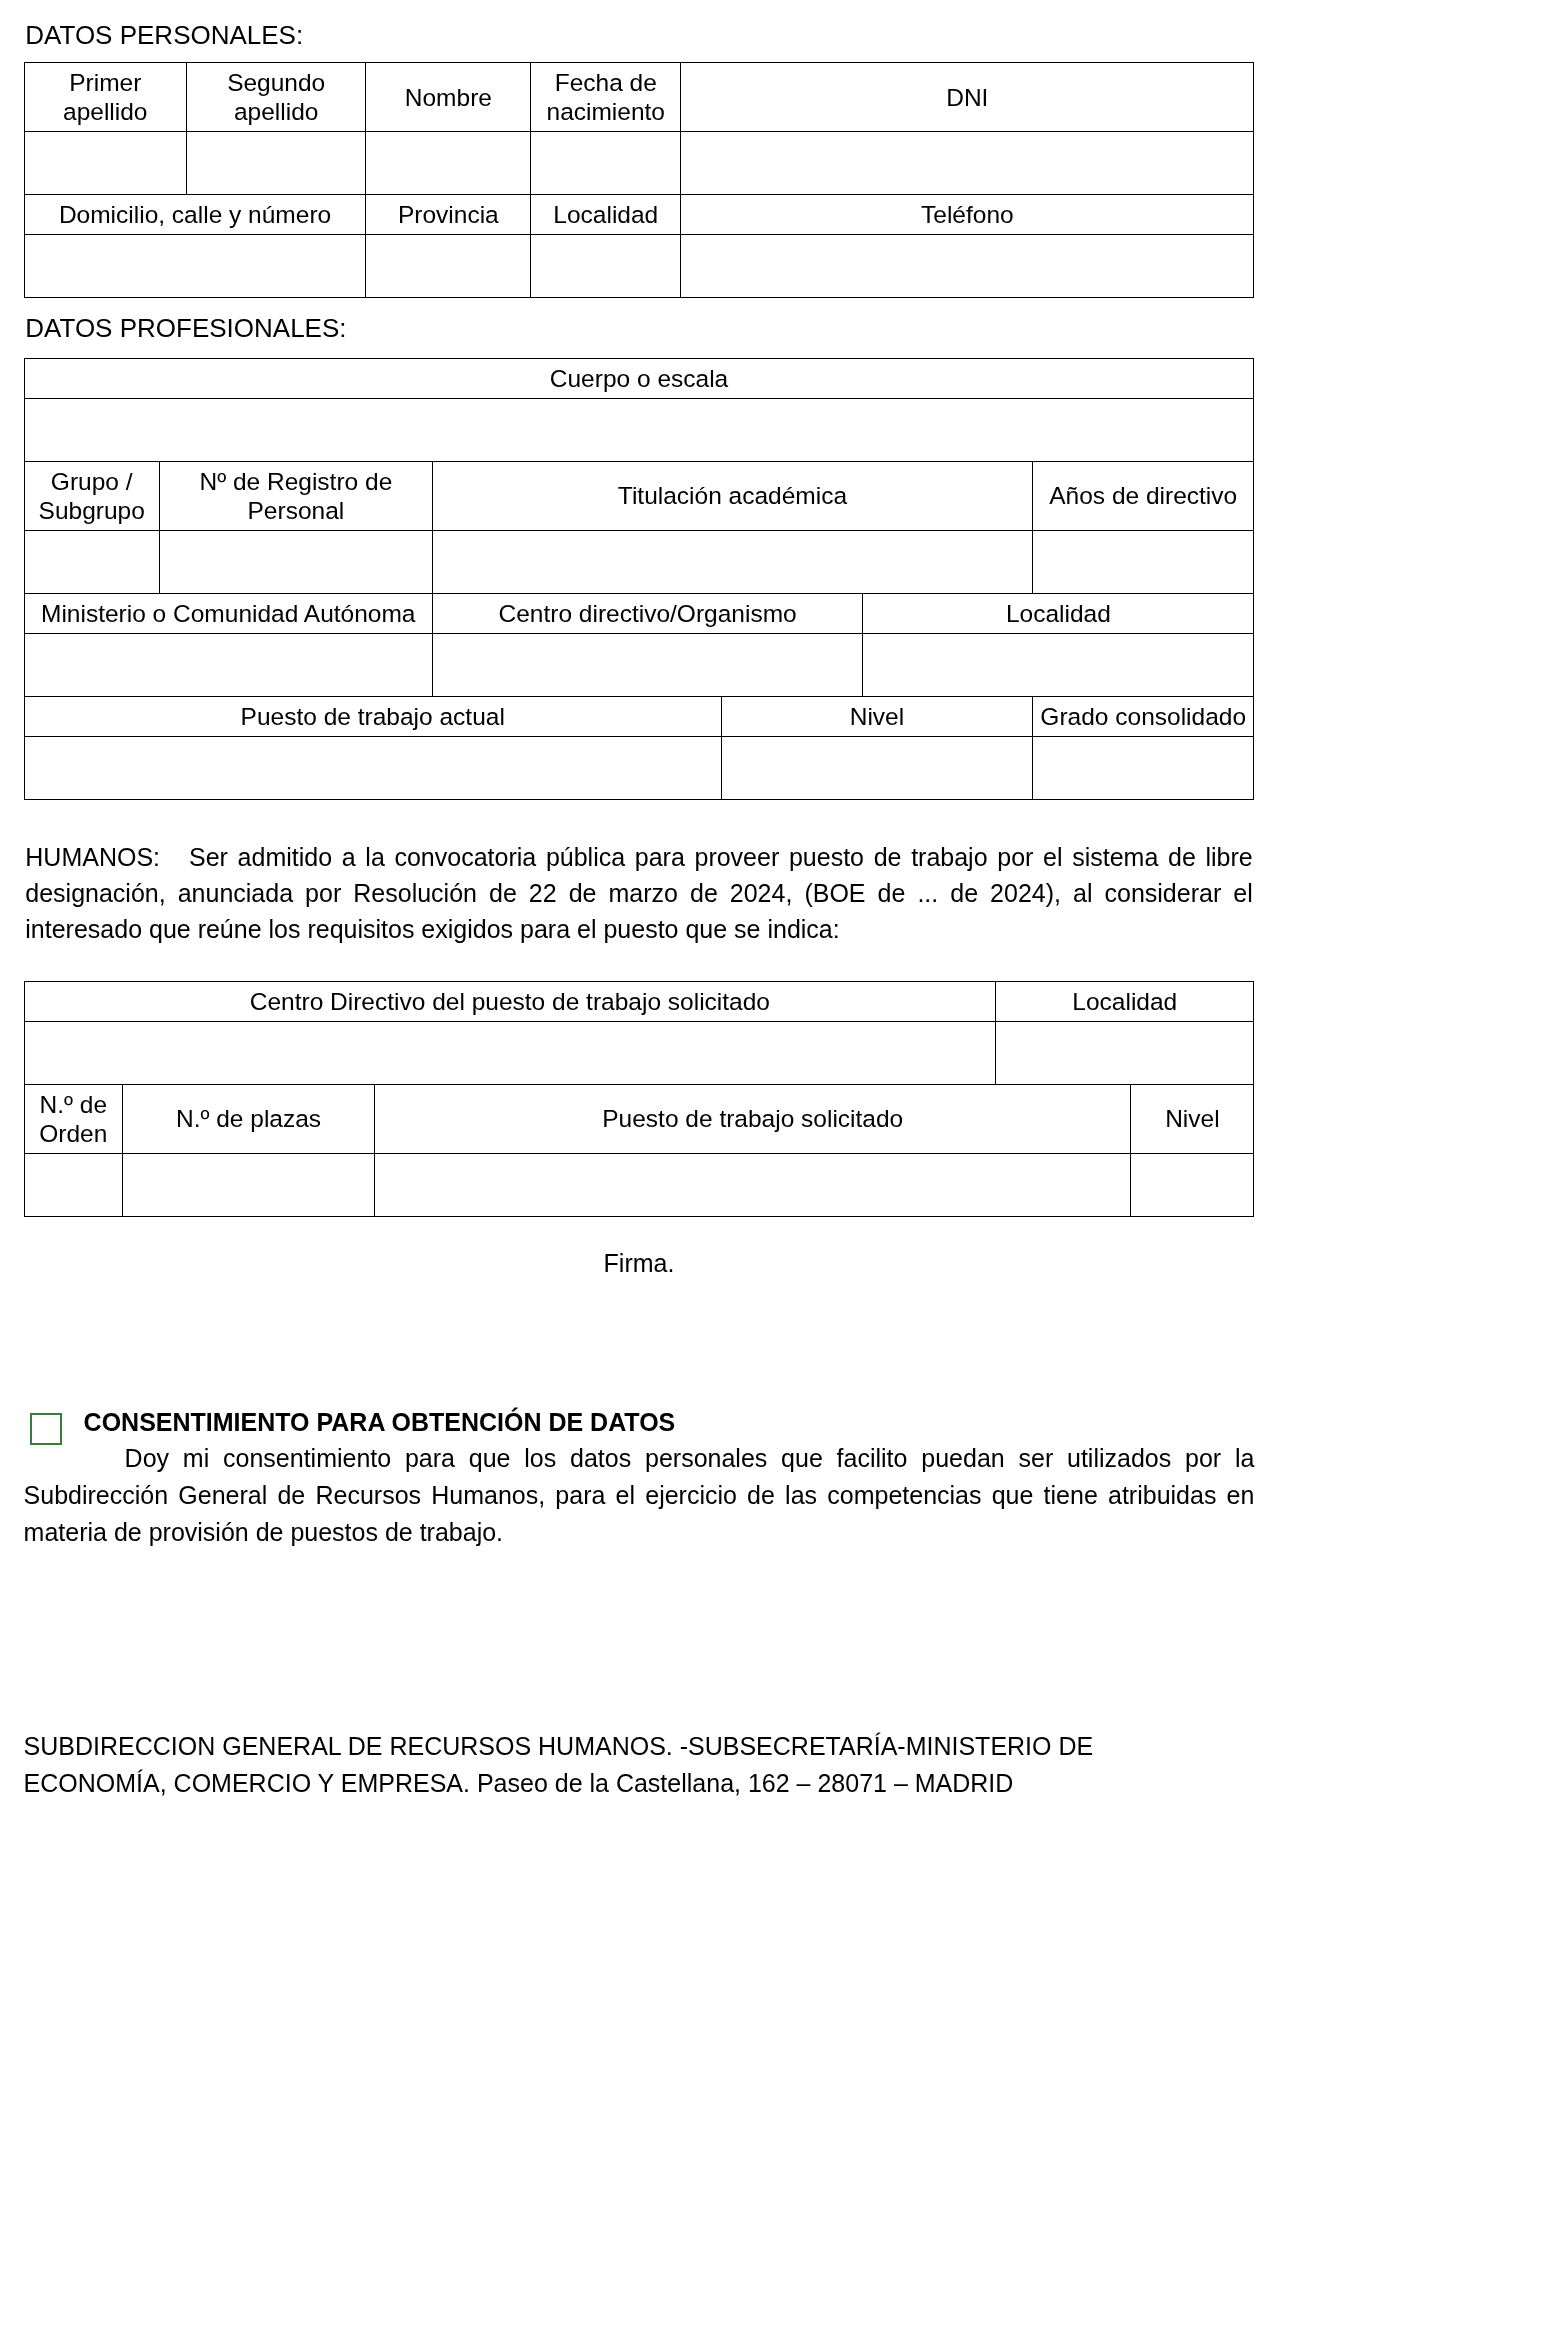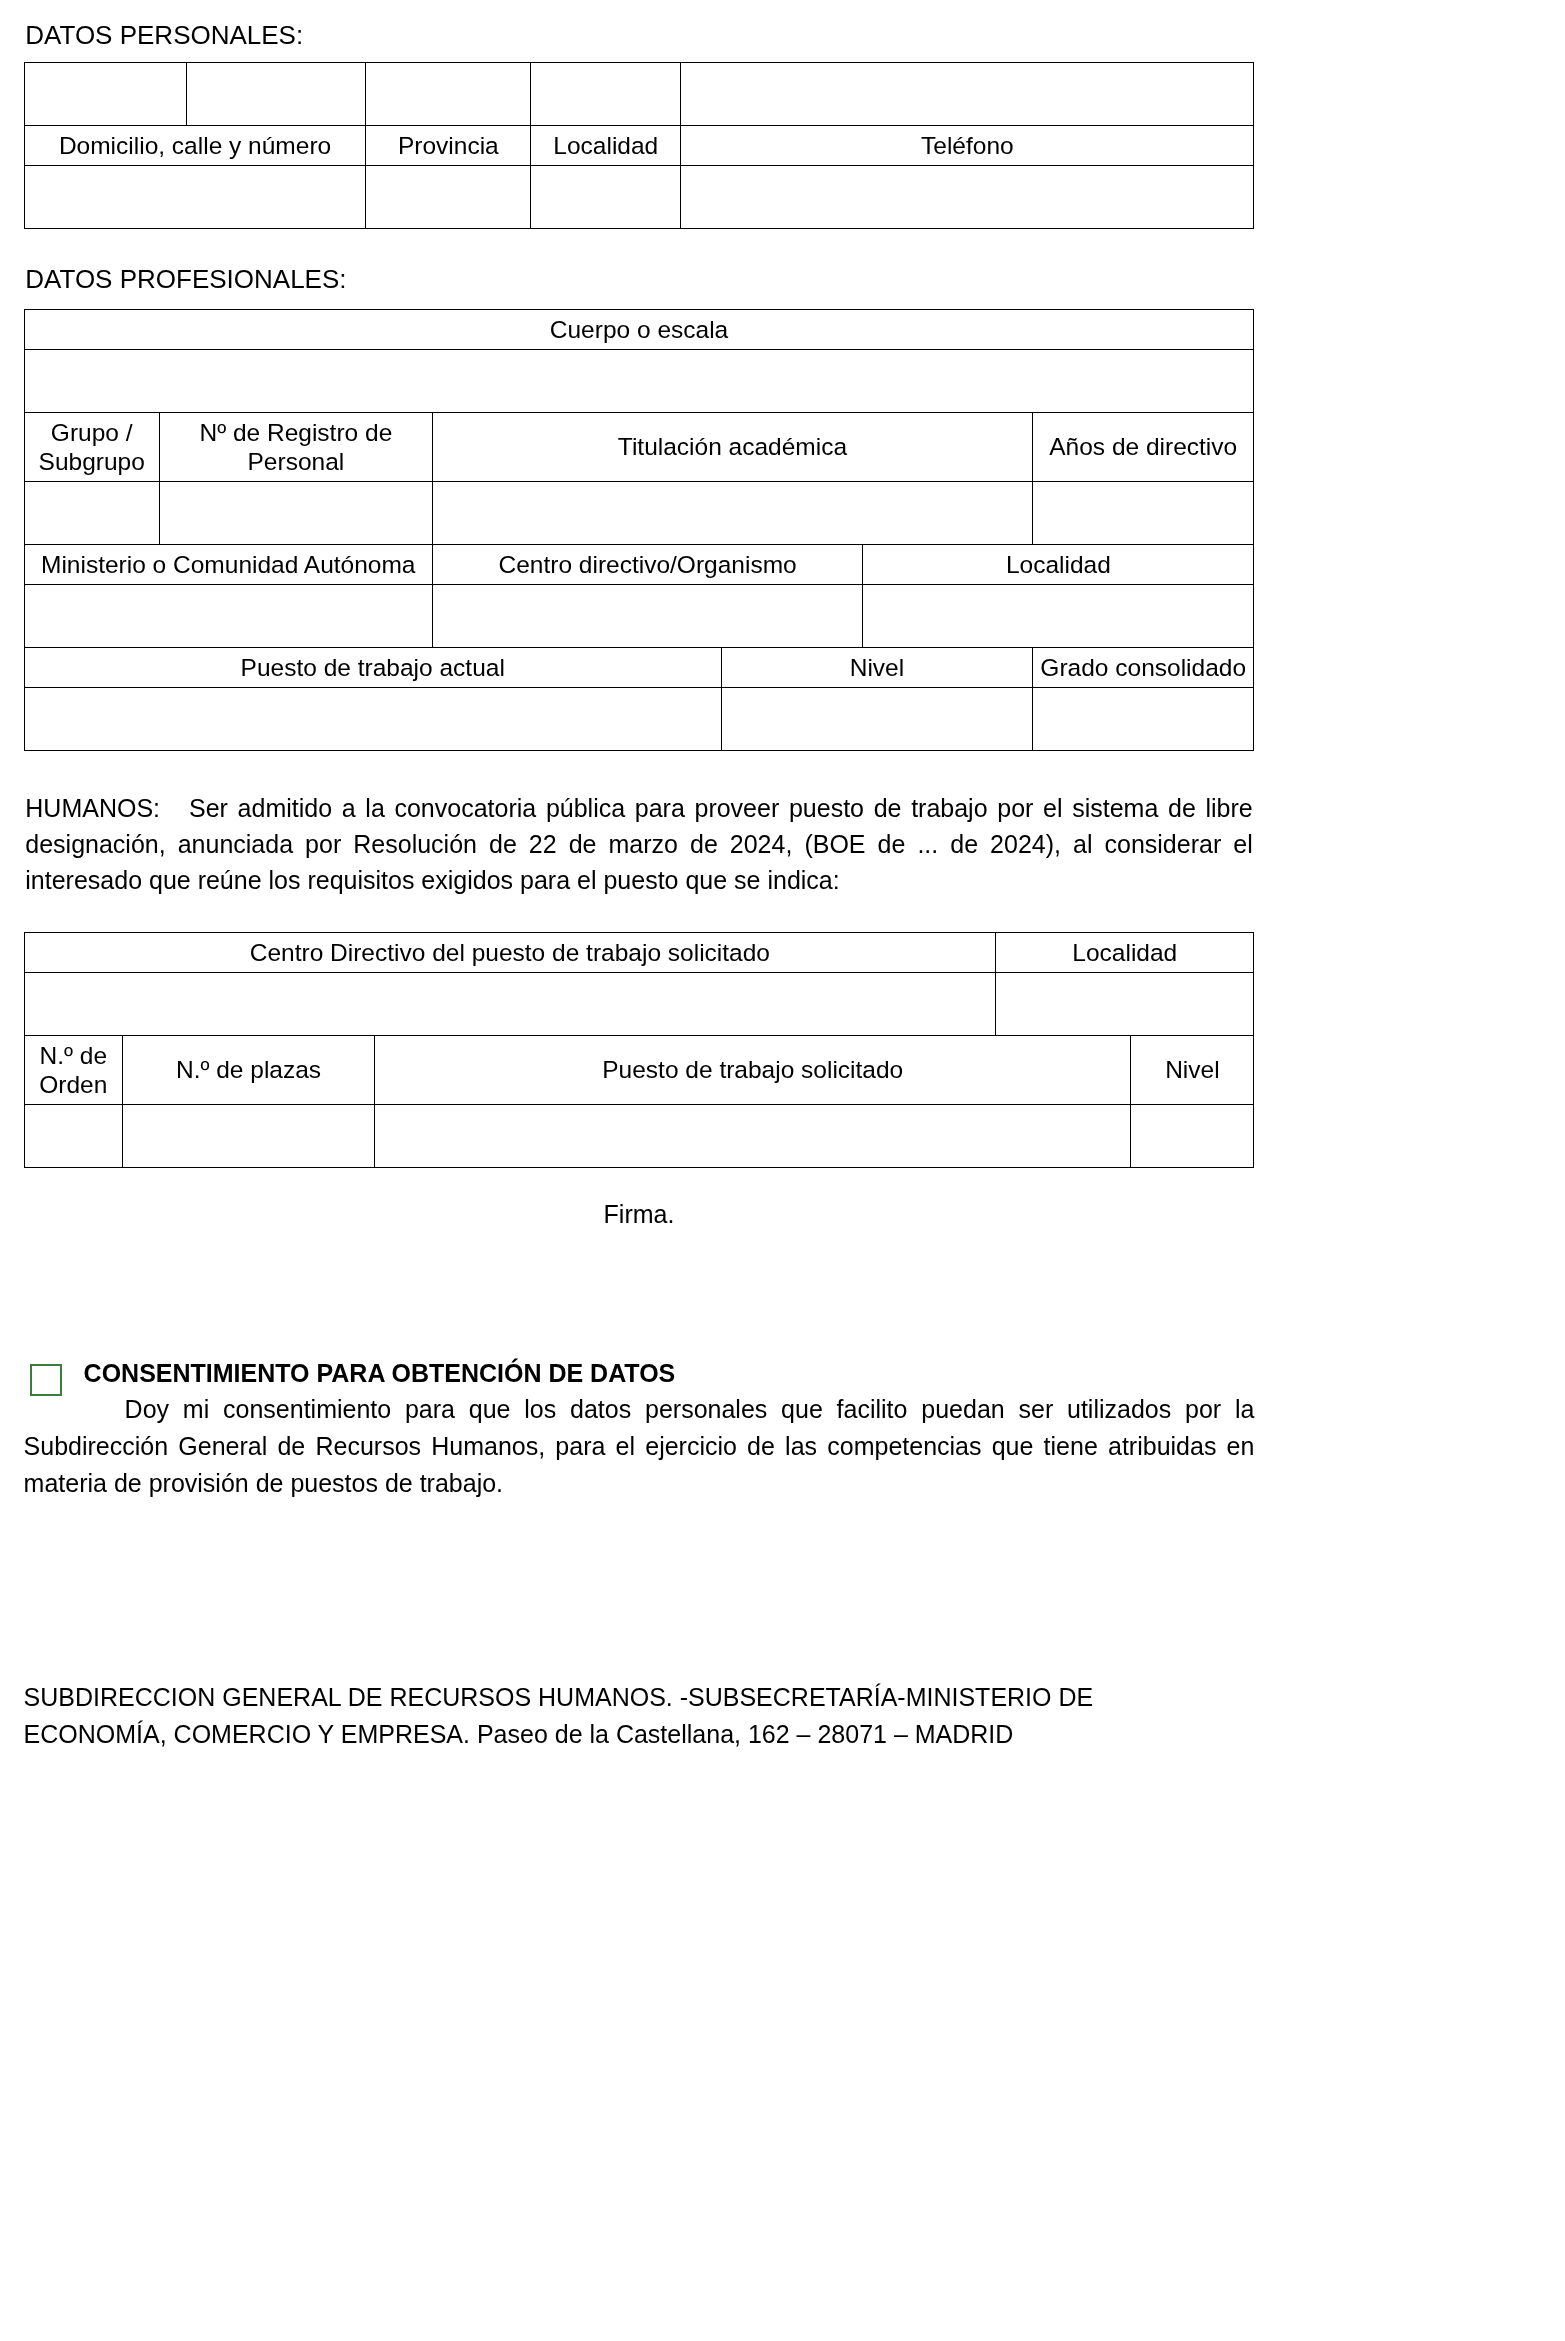--- a/index.html
+++ b/index.html
@@ -22,21 +22,21 @@
     padding: 18.6px 23.6px 17px 23.6px;
   }
 
   
   .section-title {
     font-size: 26px;
     line-height: 32px;
     margin: 0 0 11.8px 1.7px;
   }
   .section-title.spaced {
-    margin-top: 34px;
+    margin-top: 14px;
     margin-bottom: 13.5px;
   }
 
   
   table.grid {
     border-collapse: collapse;
     width: 100%;
     table-layout: fixed;
     font-size: 24.5px;
   }
@@ -130,20 +130,27 @@
   <table class="grid">
     <colgroup>
       <col style="width:13.2%">
         <col style="width:14.6%">
         <col style="width:13.4%">
         <col style="width:12.2%">
         <col style="width:10.6%">
         <col style="width:36.0%">
     </colgroup>
     <tbody>
+      <tr>
+        <td>Primer apellido</td>
+        <td>Segundo apellido</td>
+        <td>Nombre</td>
+        <td>Fecha de nacimiento</td>
+        <td colspan="2">DNI</td>
+      </tr>
       <tr>
         <td class="blank"></td>
         <td class="blank"></td>
         <td class="blank"></td>
         <td class="blank"></td>
         <td colspan="2" class="blank"></td>
       </tr>
       <tr>
         <td colspan="2">Domicilio, calle y número</td>
         <td>Provincia</td>

